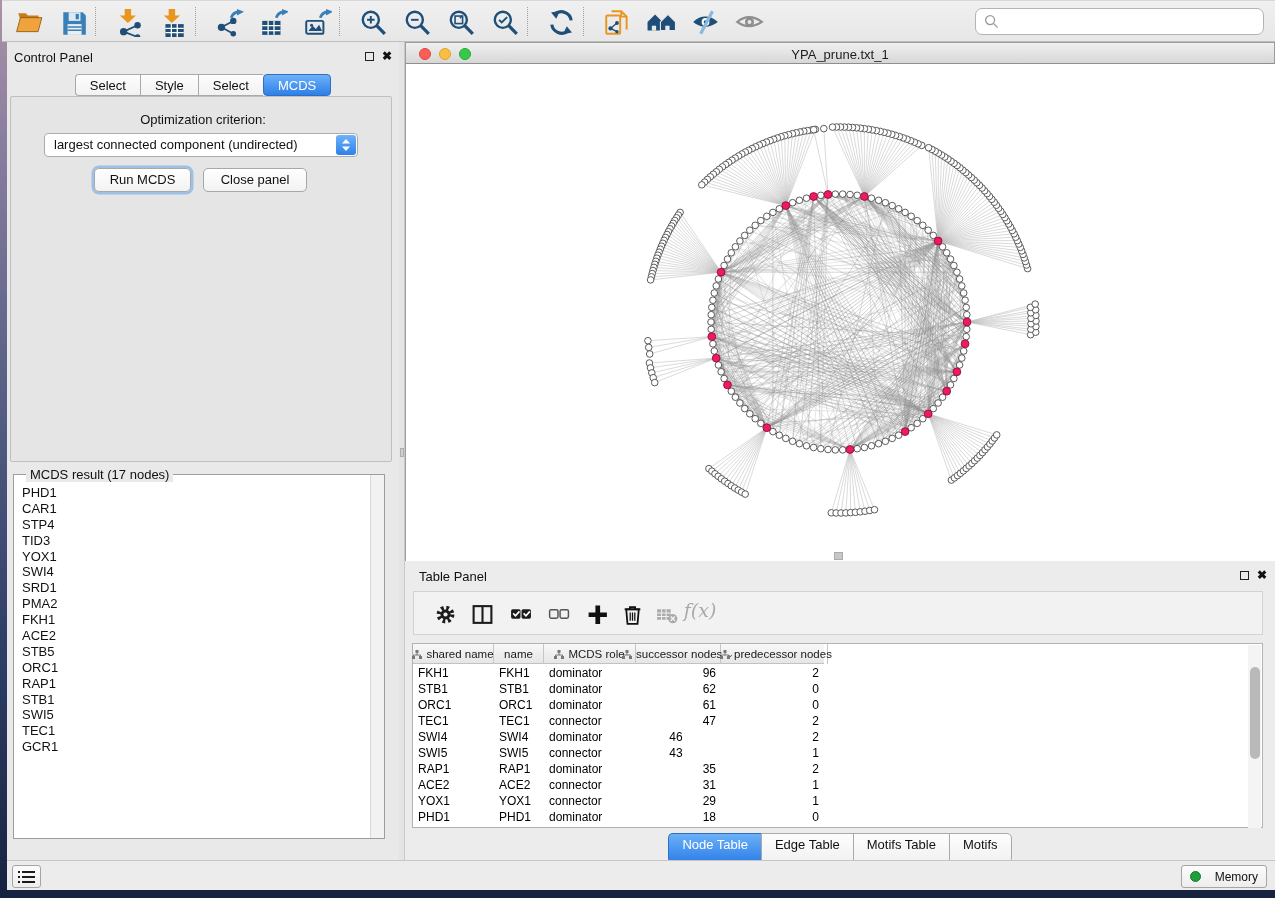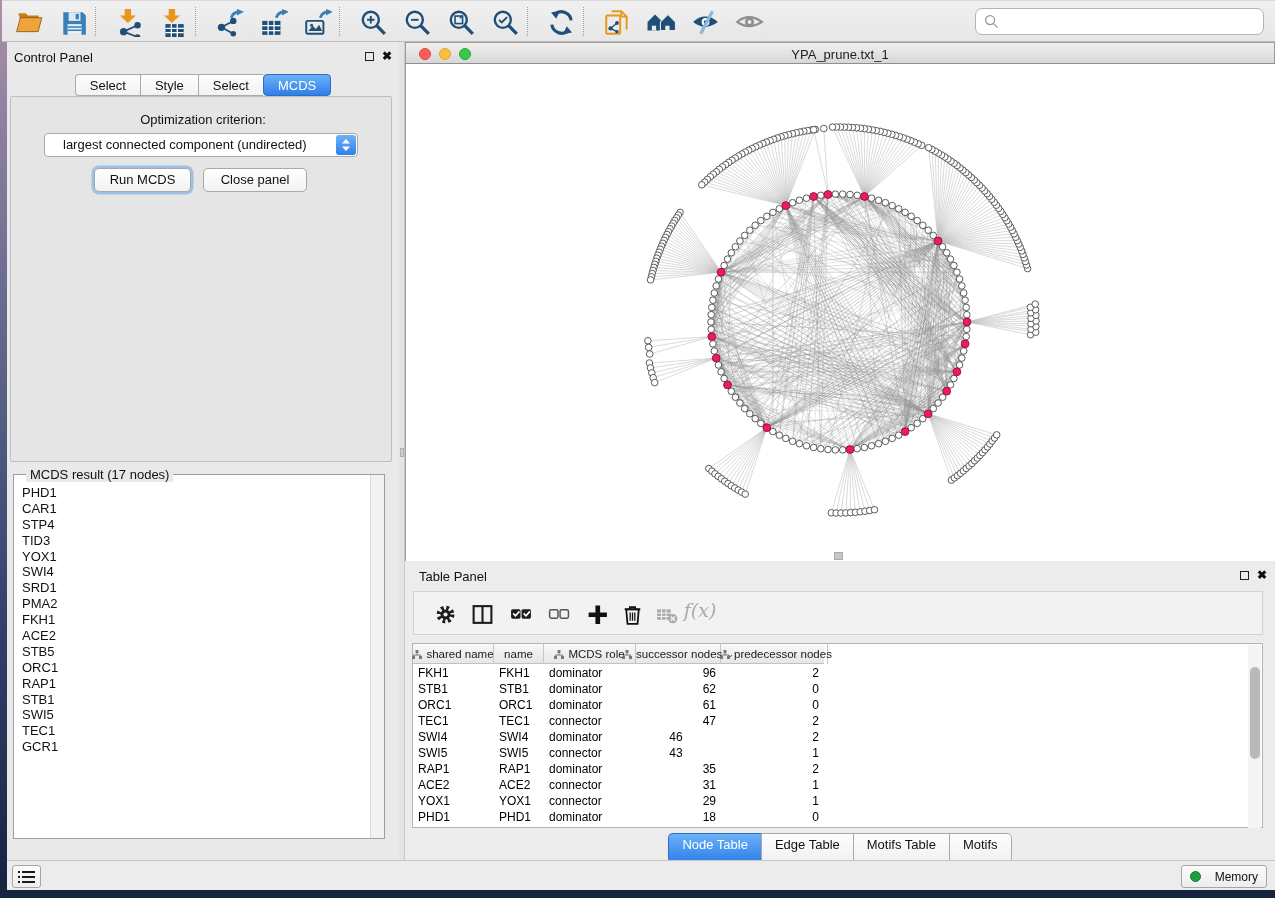--- a/index.html
+++ b/index.html
@@ -19,21 +19,21 @@
 .float-ico{position:absolute;width:9px;height:9px;border:1.5px solid #222;top:10px}
 .close-ico{position:absolute;top:7px;font-size:12px;font-weight:bold;color:#111}
 .cp-float{right:25px}.cp-close{right:7px}
 .tabs{position:absolute;left:0;top:32px;width:100%;height:22px;text-align:center}
 .tab{display:inline-block;height:22px;line-height:21px;font-size:13px;color:#111;background:linear-gradient(#fdfdfd,#f2f2f2);border:1px solid #a9a9a9;border-right:none;padding:0 14px;vertical-align:top}
 .tab:first-child{border-radius:4px 0 0 4px}
 .tab:last-child{border-radius:0 4px 4px 0;border-right:1px solid #a9a9a9}
 .tab.active{background:linear-gradient(#6cb1f8,#2e7fe8);color:#fff;border-color:#2d6fc2;border-radius:4px}
 .cp-box{position:absolute;left:3px;top:54px;width:382px;height:366px;background:#e5e5e5;border:1px solid #bfbfbf;border-radius:2px}
 .opt-label{position:absolute;top:70px;width:100%;text-align:center;font-size:13px;color:#111}
-.dropdown{position:absolute;left:37px;top:91px;width:314px;height:24px;background:#fff;border:1px solid #ababab;border-radius:4px;font-size:13px;color:#111;line-height:22px;padding-left:18px}
+.dropdown{position:absolute;left:37px;top:91px;width:314px;height:24px;background:#fff;border:1px solid #ababab;border-radius:4px;font-size:13px;color:#111;line-height:22px;padding-left:9px}
 .dd-stepper{position:absolute;right:1px;top:1px;width:20px;height:20px;border-radius:3px;background:linear-gradient(#6db2f9,#2f80e9)}
 .dd-stepper svg{position:absolute;left:4px;top:3px}
 .btn{position:absolute;height:24px;background:linear-gradient(#ffffff,#f2f2f2);border:1px solid #a8a8a8;border-radius:5px;font-size:13px;color:#111;text-align:center;line-height:22px}
 .btn-run{left:87px;top:126px;width:97px;box-shadow:0 0 0 2.5px rgba(110,165,230,.6)}
 .btn-close{left:196px;top:126px;width:104px}
 .result-box{position:absolute;left:6px;top:425px;width:372px;height:372px}
 .result-legend{position:absolute;left:13px;top:0;background:#e9e9e9;padding:0 4px;font-size:13px;color:#111;z-index:2}
 .result-frame{position:absolute;left:0;top:7px;width:372px;height:365px;border:1px solid #9d9d9d}
 .result-list{position:absolute;left:1px;top:8px;width:356px;height:363px;background:#fff;overflow:hidden;font-size:13px;color:#111;padding-top:10px}
 .result-list div{height:15.9px;line-height:15.9px;padding-left:8px}

